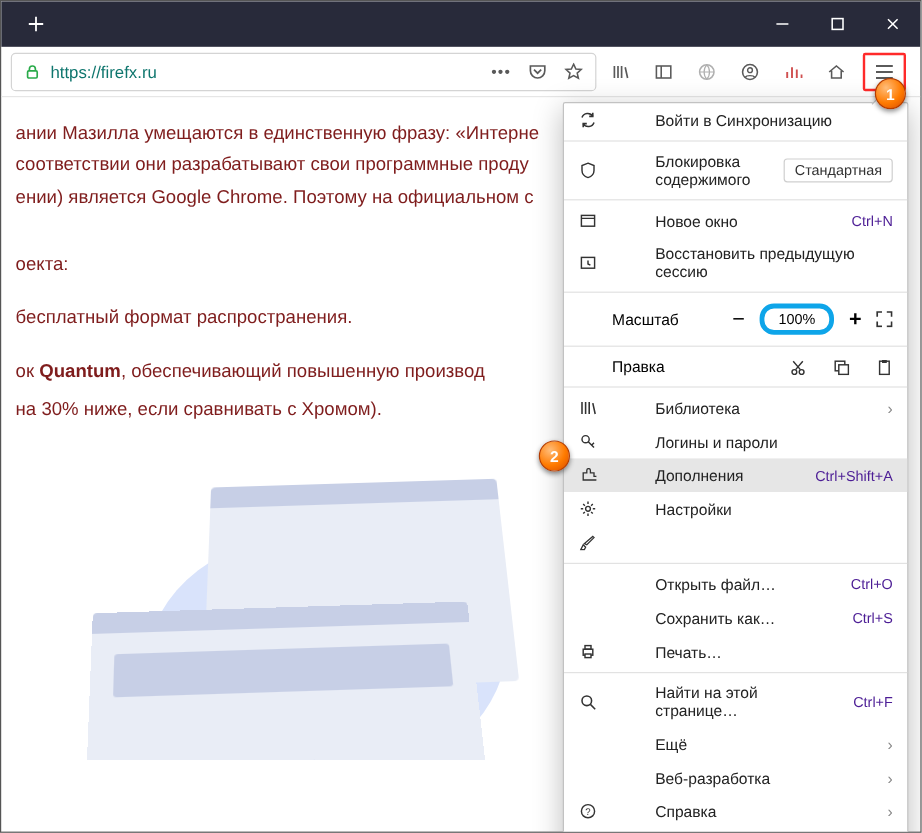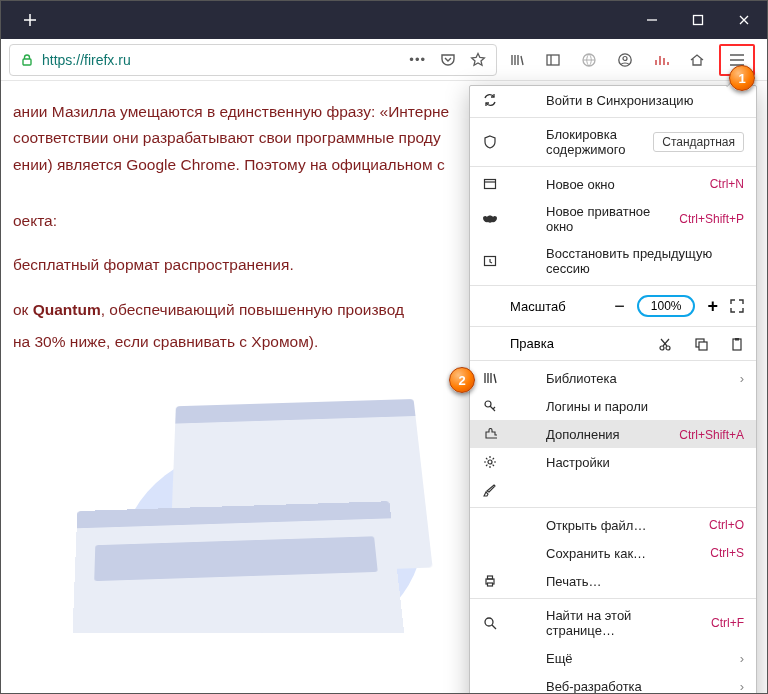--- a/index.html
+++ b/index.html
@@ -23,29 +23,29 @@
   .blob { position:absolute; left:110px; top:70px; width:300px; height:200px; background:#d9e3fb; border-radius:48% 52% 40% 60% / 55% 45% 55% 45%; }
   .win1, .win2 { position:absolute; background:#e9edf6; border-radius:4px; border-top: 20px solid #c7cfe6; }
   .win1 { left:160px; top:20px; width:250px; height:180px; transform: perspective(600px) rotateX(20deg) rotateZ(-2deg); }
   .win2 { left:60px; top:120px; width:330px; height:260px; transform: perspective(700px) rotateX(18deg) rotateZ(-2deg);}
   .win2::before { content:""; position:absolute; left:20px; top:20px; right:20px; height:40px; background:#c7cfe6; border-radius:3px;}
   .gauge { position:absolute; left:120px; top:110px; width:80px; height:80px; border:4px solid #aab8e6; border-radius:50%; border-top-color:transparent; }
   .menu { position: absolute; right: 10px; top: 84px; width: 288px; background: #fff; border: 1px solid #c2c2c2; box-shadow: 0 6px 24px rgba(0,0,0,.25); border-radius: 2px; z-index: 50; padding-bottom: 4px;}
   .menu::before { content:""; position:absolute; top:-6px; right:14px; width:12px; height:12px; background:#fff; border-left:1px solid #c2c2c2; border-top:1px solid #c2c2c2; transform: rotate(45deg);}
   .mi { display: flex; align-items: center; padding: 6px 12px; gap: 12px; font-size: 13px; color: #222; min-height: 28px; }
   .mi .lab { flex: 1; margin-left: 36px; }
-  .mi .sc { color: #be185d; font-size: 12px; }
+  .mi .sc { color: #4c1d95; font-size: 12px; }
   .mi .ic { width: 16px; display:flex; justify-content:center; color:#333; }
   .mi .arr { color:#888; }
   .mi.hover { background: #e6e6e6; align-items: flex-end; }
   .sep { height: 1px; background: #e2e2e2; margin: 3px 0; }
   .zoom-row { display:flex; align-items:center; padding:6px 12px; gap:10px;}
   .zoom-row .lab { flex:1;}
   .zoom-ctrl { display:flex; align-items:center; gap:12px;}
-  .pill { display:inline-flex; align-items:center; justify-content:center; padding:2px 12px; border:2px solid #0ea5e9; border-radius: 12px; font-size:12px;}
+  .pill { display:inline-flex; align-items:center; justify-content:center; padding:2px 12px; border:4px solid #0ea5e9; border-radius: 12px; font-size:12px;}
   .edit-row { display:flex; align-items:center; padding:6px 12px; gap:10px;}
   .edit-row .lab { flex:1;}
   .edit-icons { display:flex; gap:22px;}
   .badge { position: absolute; width: 26px; height: 26px; border-radius: 50%; background: radial-gradient(circle at 35% 30%, #ffbd7a, #ff7b00 55%, #d64a00); border:1px solid #b33c00; box-shadow: 0 2px 4px rgba(0,0,0,.45); display:flex; align-items:center; justify-content:center; color:#fff; font-weight:700; z-index:80;}
   .badge1 { right: 12px; top: 64px;}
   .badge2 { right: 292px; top: 366px;}
   .std { border:1px solid #cfcfcf; border-radius:3px; padding:2px 8px; font-size:12px; color:#333;}
   svg{display:block;}
 </style>
 </head>
@@ -183,29 +183,20 @@
         <svg width="14" height="14">
           <rect x="1.5" y="2.5" width="11" height="9" fill="none" stroke="#333" stroke-width="1.2"></rect>
           <path d="M1.5 5h11" stroke="#333" stroke-width="1.2"></path>
         </svg>
       </span>
     <span class="lab">Новое окно</span>
     <span class="sc">Ctrl+N</span>
   </div>
   <div class="mi">
     <span class="ic">
-        <svg width="16" height="10" viewBox="0 0 16 10">
-          <path d="M1 4c0-2 3-3 4-1 1-2 5-2 6 0 1-2 4-1 4 1 0 3-3 5-5 4-1 1-3 1-4 0-2 1-5-1-5-4z" fill="#333"></path>
-        </svg>
-      </span>
-    <span class="lab">Новое приватное окно</span>
-    <span class="sc">Ctrl+Shift+P</span>
-  </div>
-  <div class="mi">
-    <span class="ic">
         <svg width="14" height="14">
           <rect x="1.5" y="2.5" width="11" height="9" fill="none" stroke="#333" stroke-width="1.2"></rect>
           <path d="M7 5v3l2 1" fill="none" stroke="#333" stroke-width="1.2"></path>
         </svg>
       </span>
     <span class="lab">Восстановить предыдущую сессию</span>
   </div>
   <div class="sep"></div>
   <div class="zoom-row">
     <span class="lab" style="padding-left:28px;">Масштаб</span>

